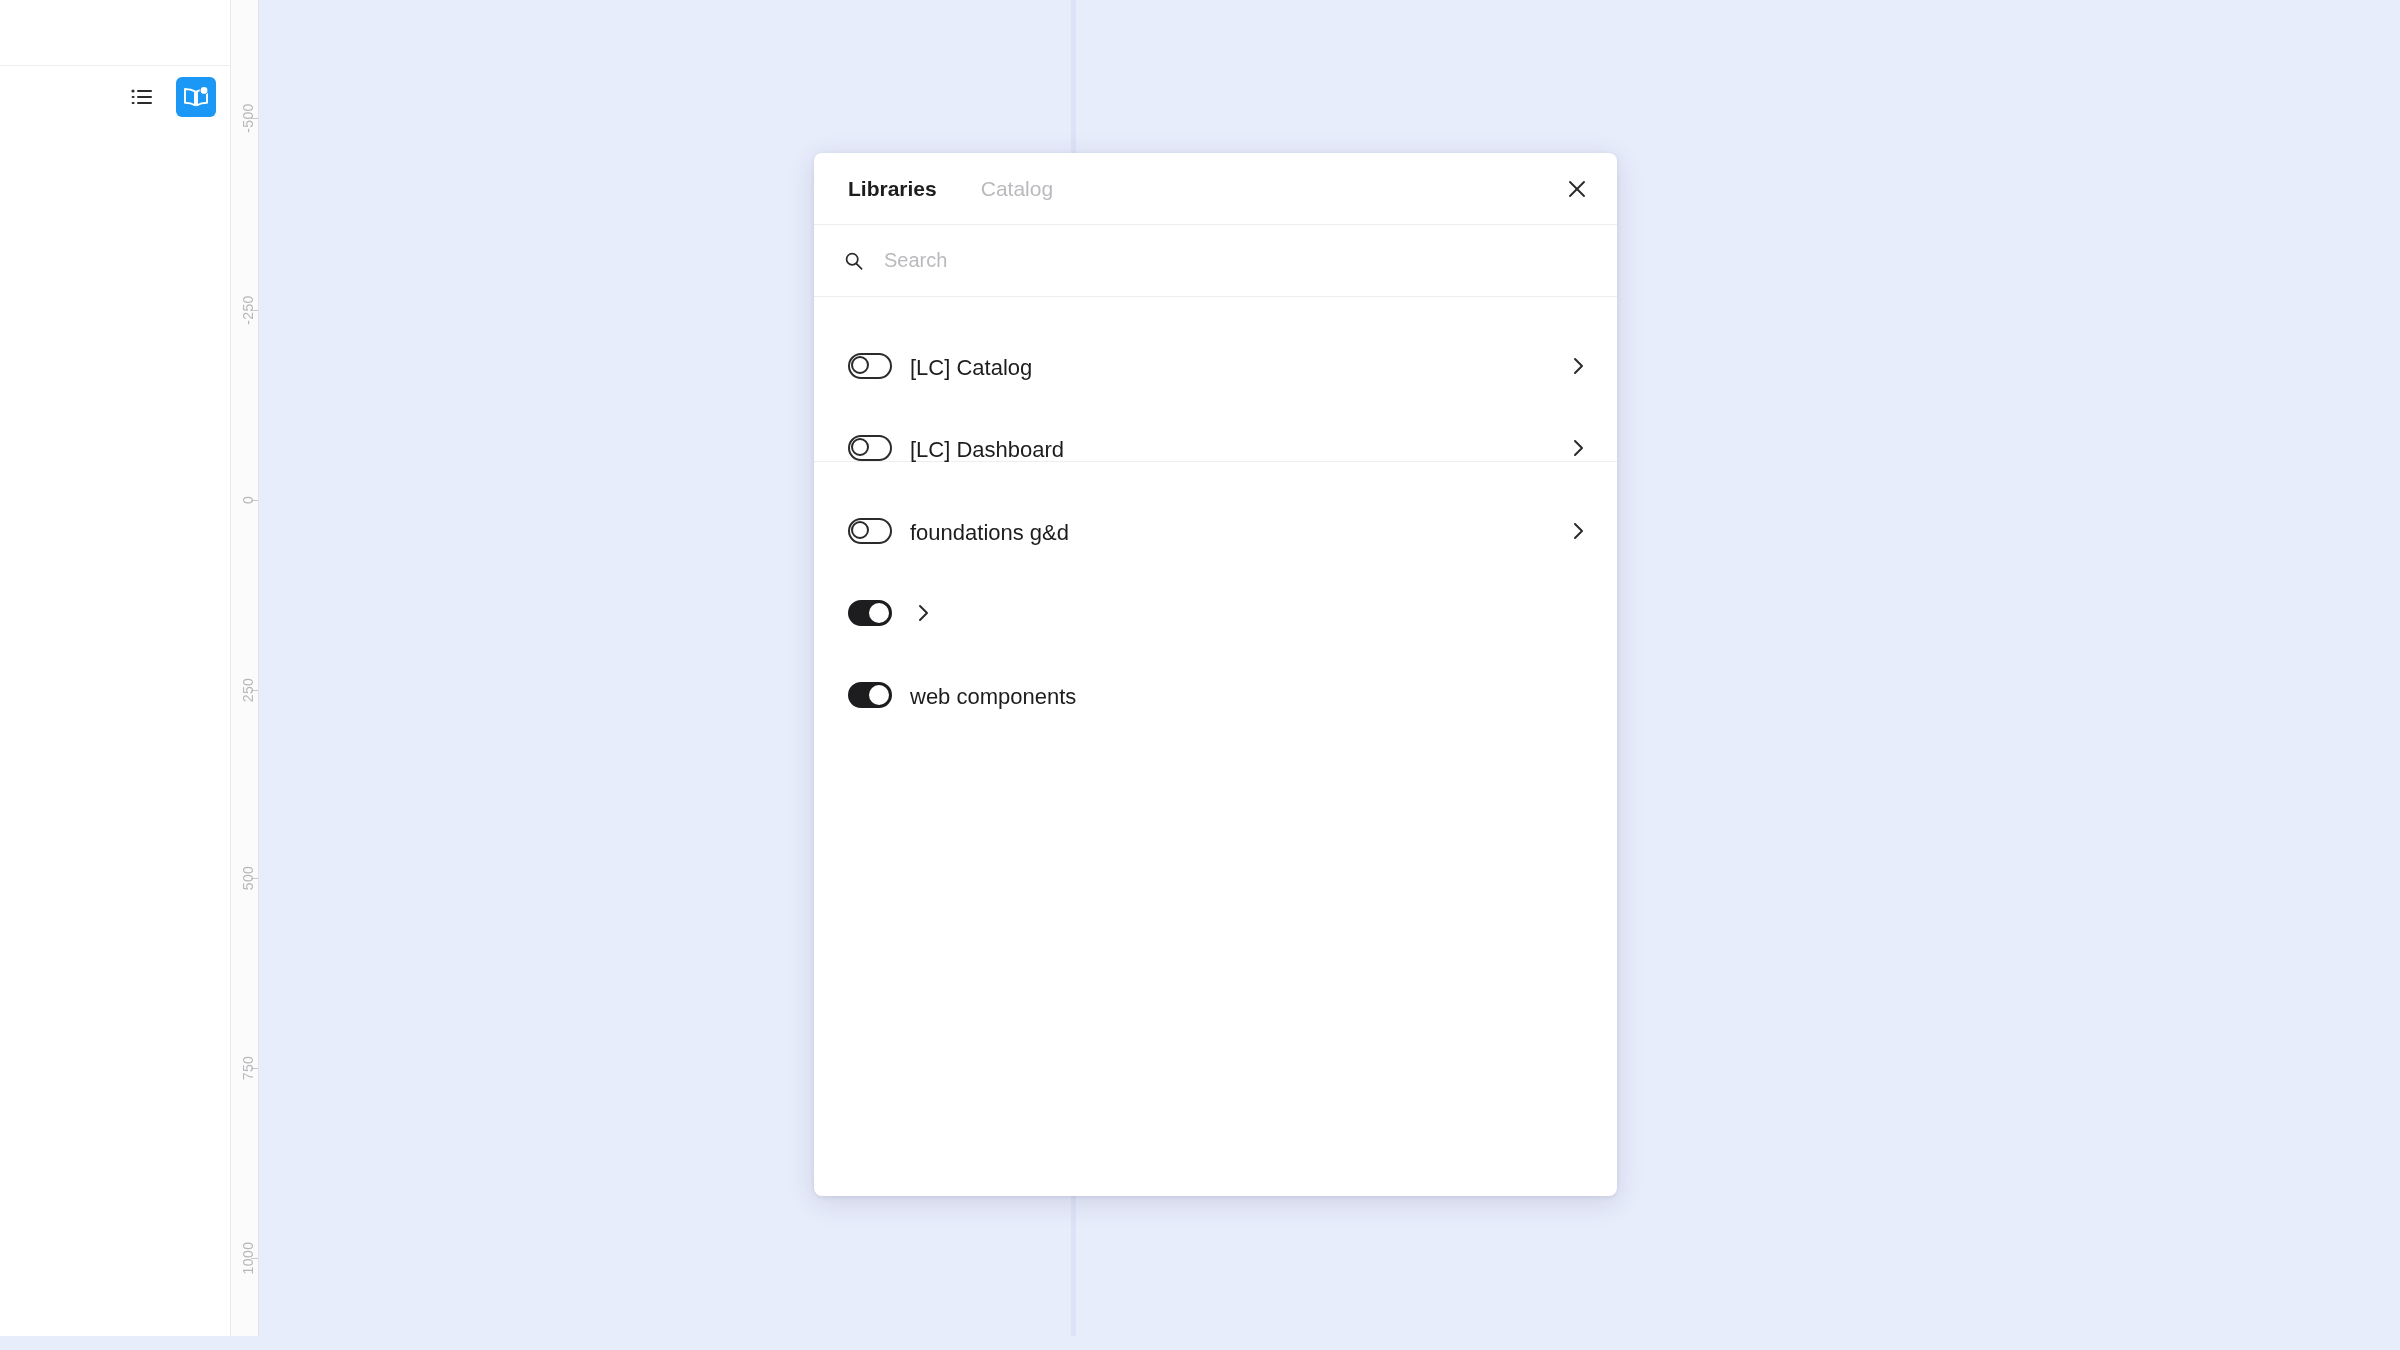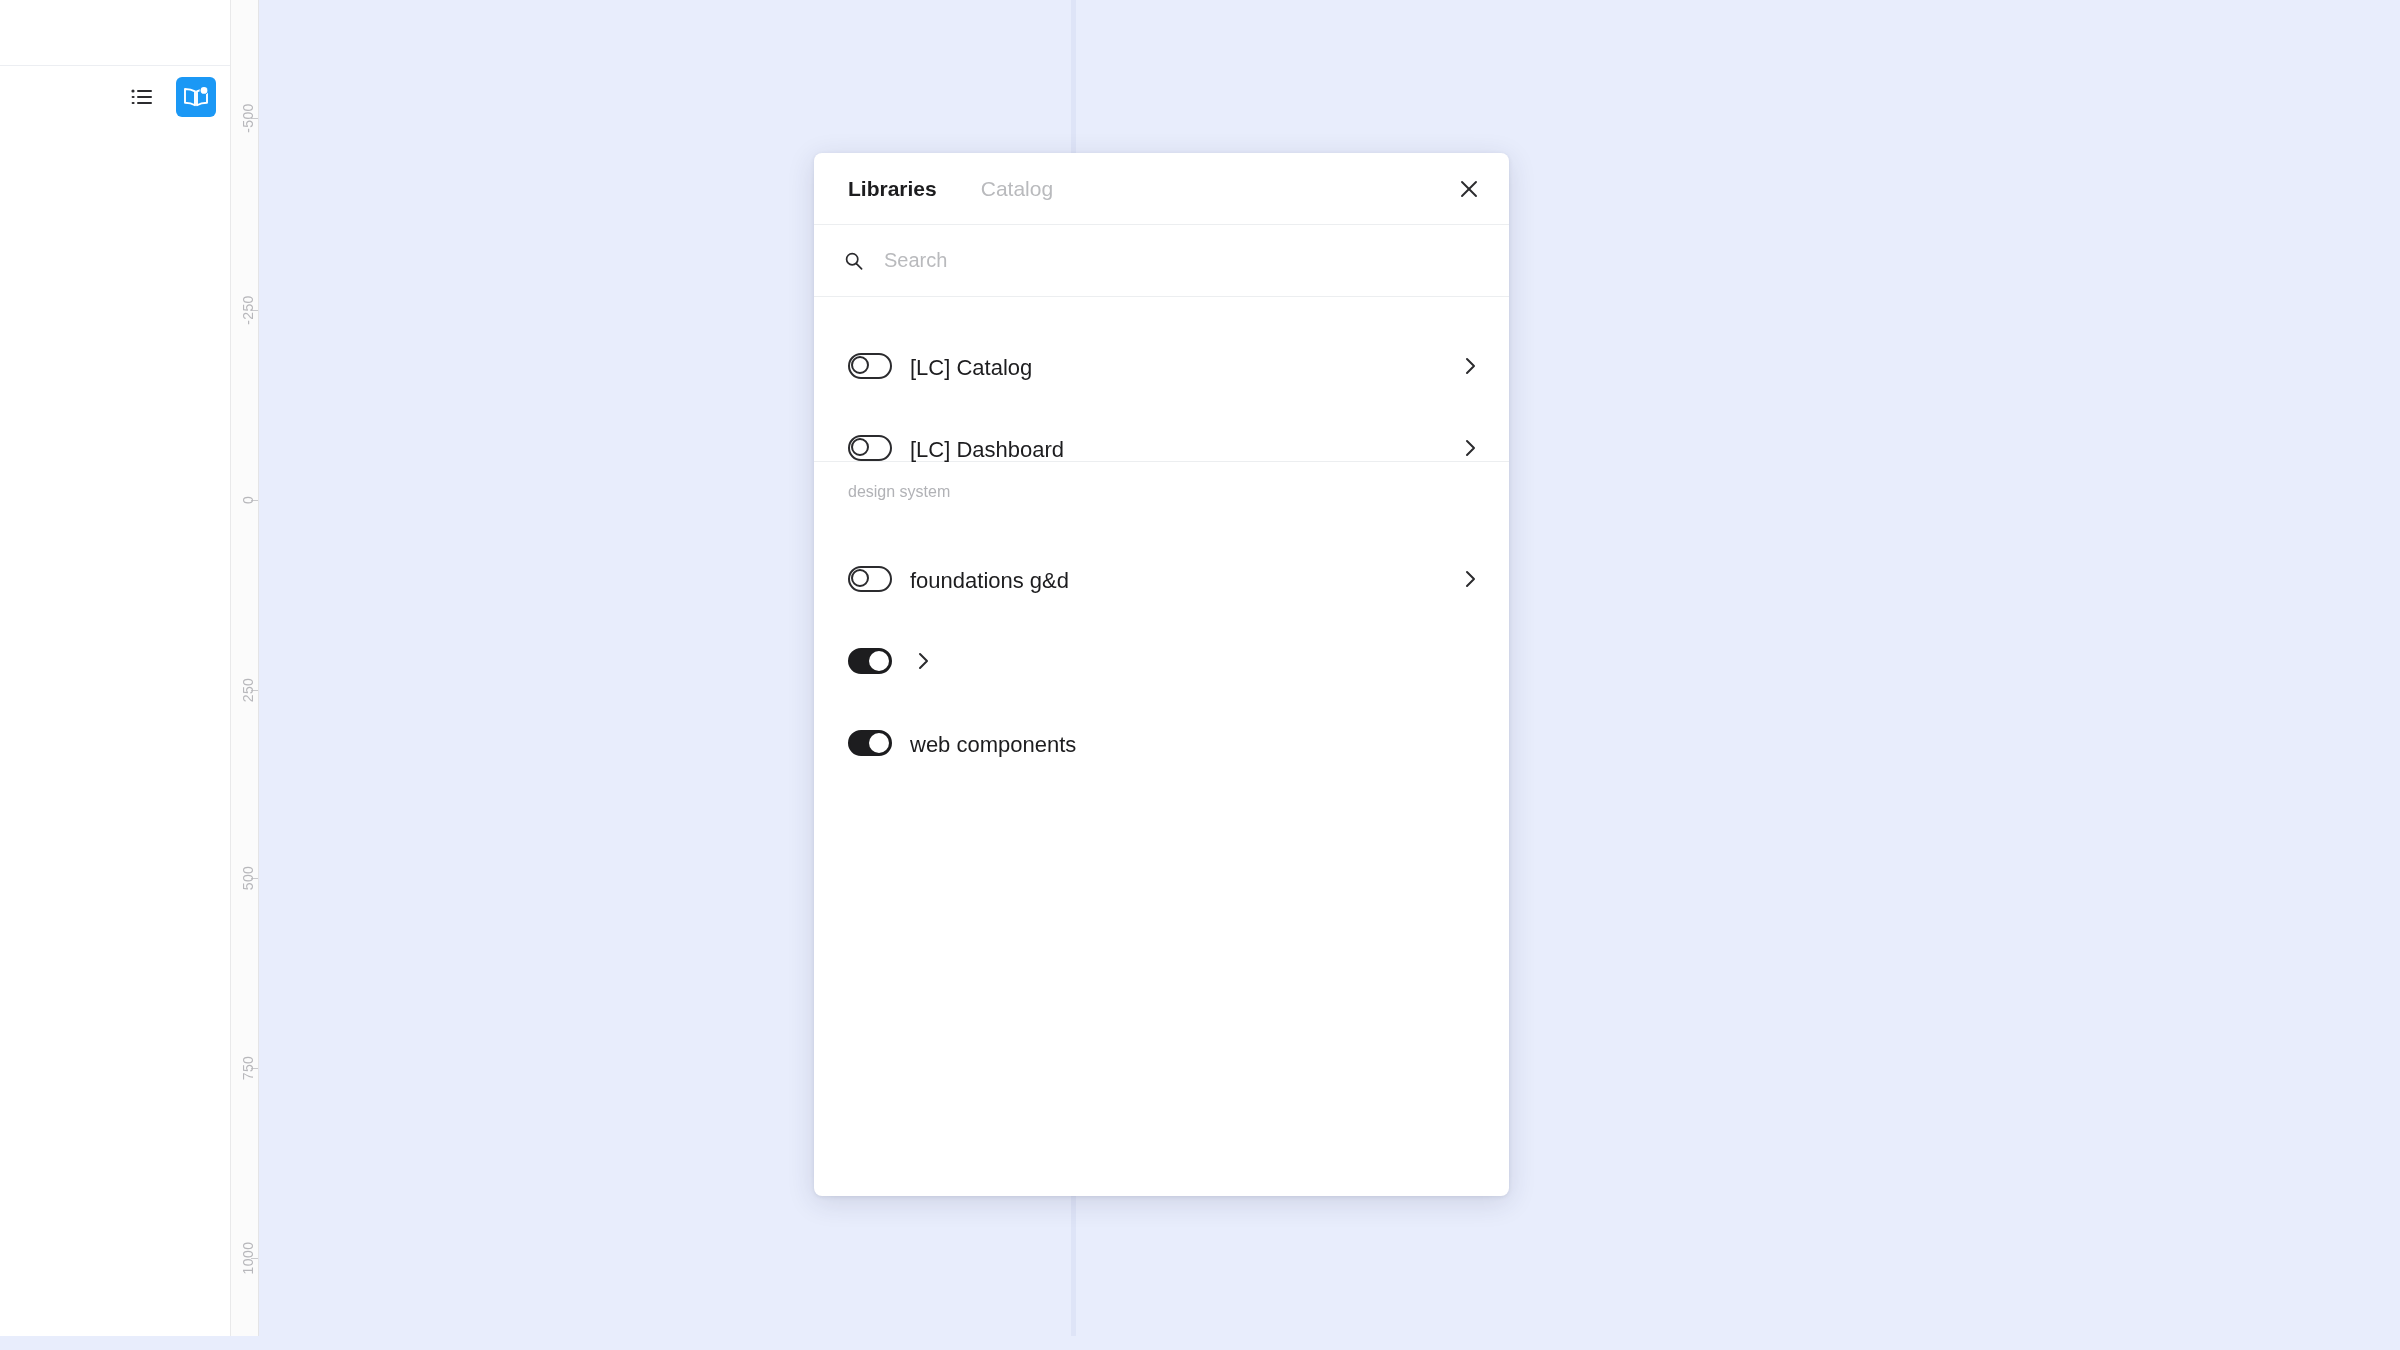--- a/index.html
+++ b/index.html
@@ -143,21 +143,21 @@
     width: 230px;
     height: 8px;
     background: #ffffff;
   }
 
   
   #libraries-modal {
     position: absolute;
     left: 814px;
     top: 153px;
-    width: 695px;
+    width: 803px;
     height: 1043px;
     background: #ffffff;
     border-radius: 8px;
     box-shadow: 0 6px 28px rgba(40, 45, 80, .14),
                 0 1px 4px rgba(40, 45, 80, .10);
     overflow: hidden;
     display: flex;
     flex-direction: column;
   }
 
@@ -399,21 +399,20 @@
           <svg width="13" height="20" viewBox="0 0 13 20">
             <polyline points="3,3 10,10 3,17" fill="none" stroke="#2b2b2e" stroke-width="2" stroke-linecap="round" stroke-linejoin="round"></polyline>
           </svg>
         </span>
       </div>
     </div>
 
     <div class="section-divider"></div>
 
     <div class="lib-section">
-      <div class="section-label">design system</div>
 
 
       <div class="lib-row">
         <span class="toggle off">
             <span class="knob"></span>
           </span>
         <span class="lib-name">foundations g&amp;d</span>
         <span class="chevron">
           <svg width="13" height="20" viewBox="0 0 13 20">
             <polyline points="3,3 10,10 3,17" fill="none" stroke="#2b2b2e" stroke-width="2" stroke-linecap="round" stroke-linejoin="round"></polyline>

